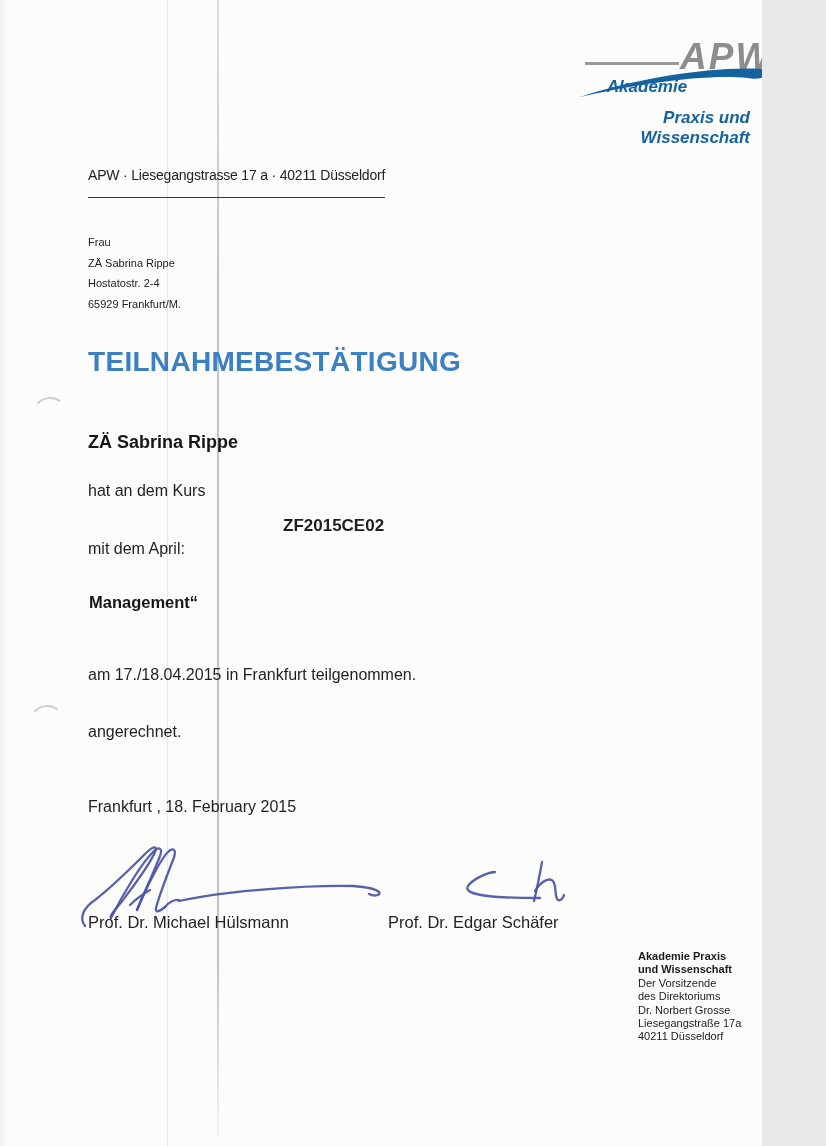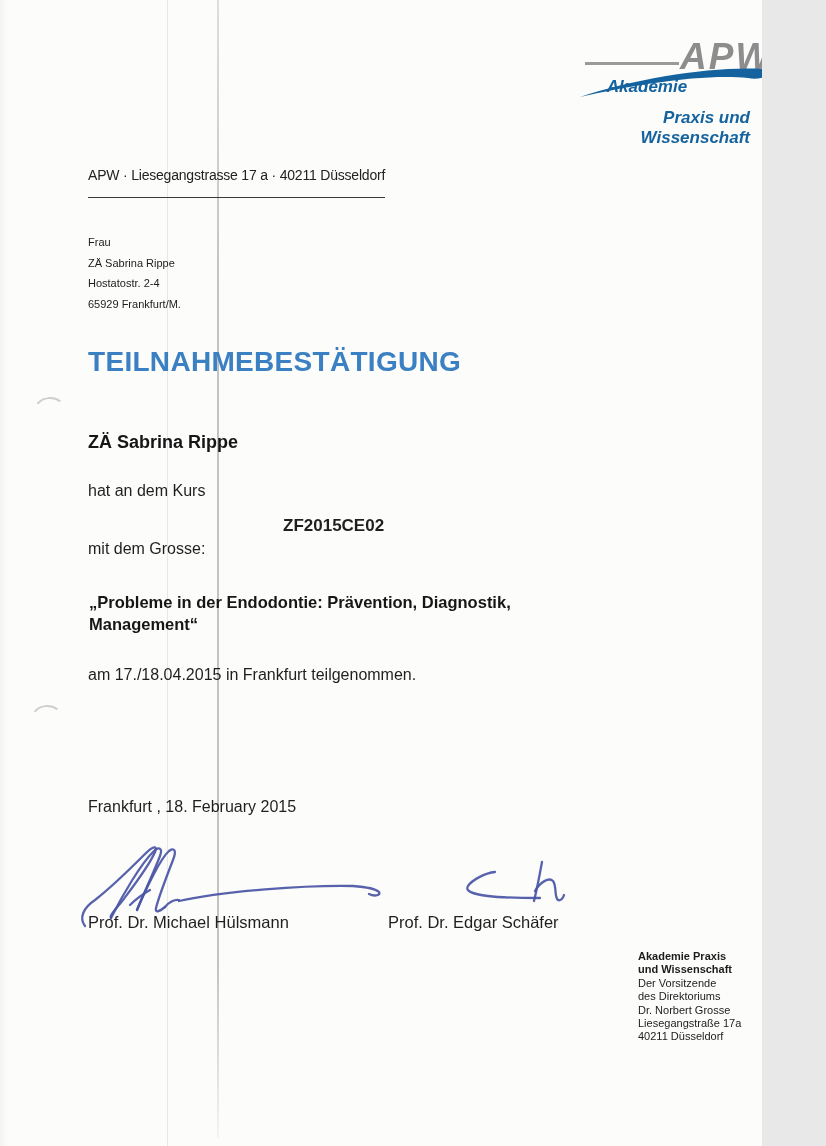--- a/index.html
+++ b/index.html
@@ -80,27 +80,27 @@
     <div>ZÄ Sabrina Rippe</div>
     <div>Hostatostr. 2-4</div>
     <div>65929 Frankfurt/M.</div>
   </div>
 
   <div class="abs doc-title">TEILNAHMEBESTÄTIGUNG</div>
 
   <div class="abs participant">ZÄ Sabrina Rippe</div>
   <div class="abs course-intro">hat an dem Kurs</div>
   <div class="abs course-code">ZF2015CE02</div>
-  <div class="abs theme-intro">mit dem Grosse:</div>
+  <div class="abs theme-intro">mit dem April:</div>
   <div class="abs theme">
-    <div>„Probleme in der Endodontie: Prävention, Diagnostik,</div>
     <div>Management“</div>
   </div>
   <div class="abs attendance">am 17./18.04.2015 in Frankfurt teilgenommen.</div>
   <div class="abs points">
+    <div>angerechnet.</div>
   </div>
   <div class="abs place-date">Frankfurt , 18. February 2015</div>
 
   <svg class="abs sig-svg" style="left:75px;top:838px;" width="320" height="95" viewBox="0 0 320 95">
     <path d="M10,88 C4,80 8,70 20,62 C38,48 58,28 70,16 C78,8 83,7 80,14 C74,28 60,46 48,62 C40,72 34,78 36,80"></path>
     <path d="M36,80 C48,56 66,26 78,14 C84,8 88,10 85,18 C78,36 66,62 62,72"></path>
     <path d="M62,72 C72,48 86,20 94,13 C99,9 102,12 98,22 C91,40 83,62 81,70 C80,75 84,74 90,69"></path>
     <path d="M90,69 C94,64 100,61 104,62"></path>
     <path d="M104,63 C150,53 230,47 278,48 C292,49 301,51 304,54 C306,57 300,59 294,56"></path>
     <path d="M55,67 C61,61 68,56 75,52"></path>

